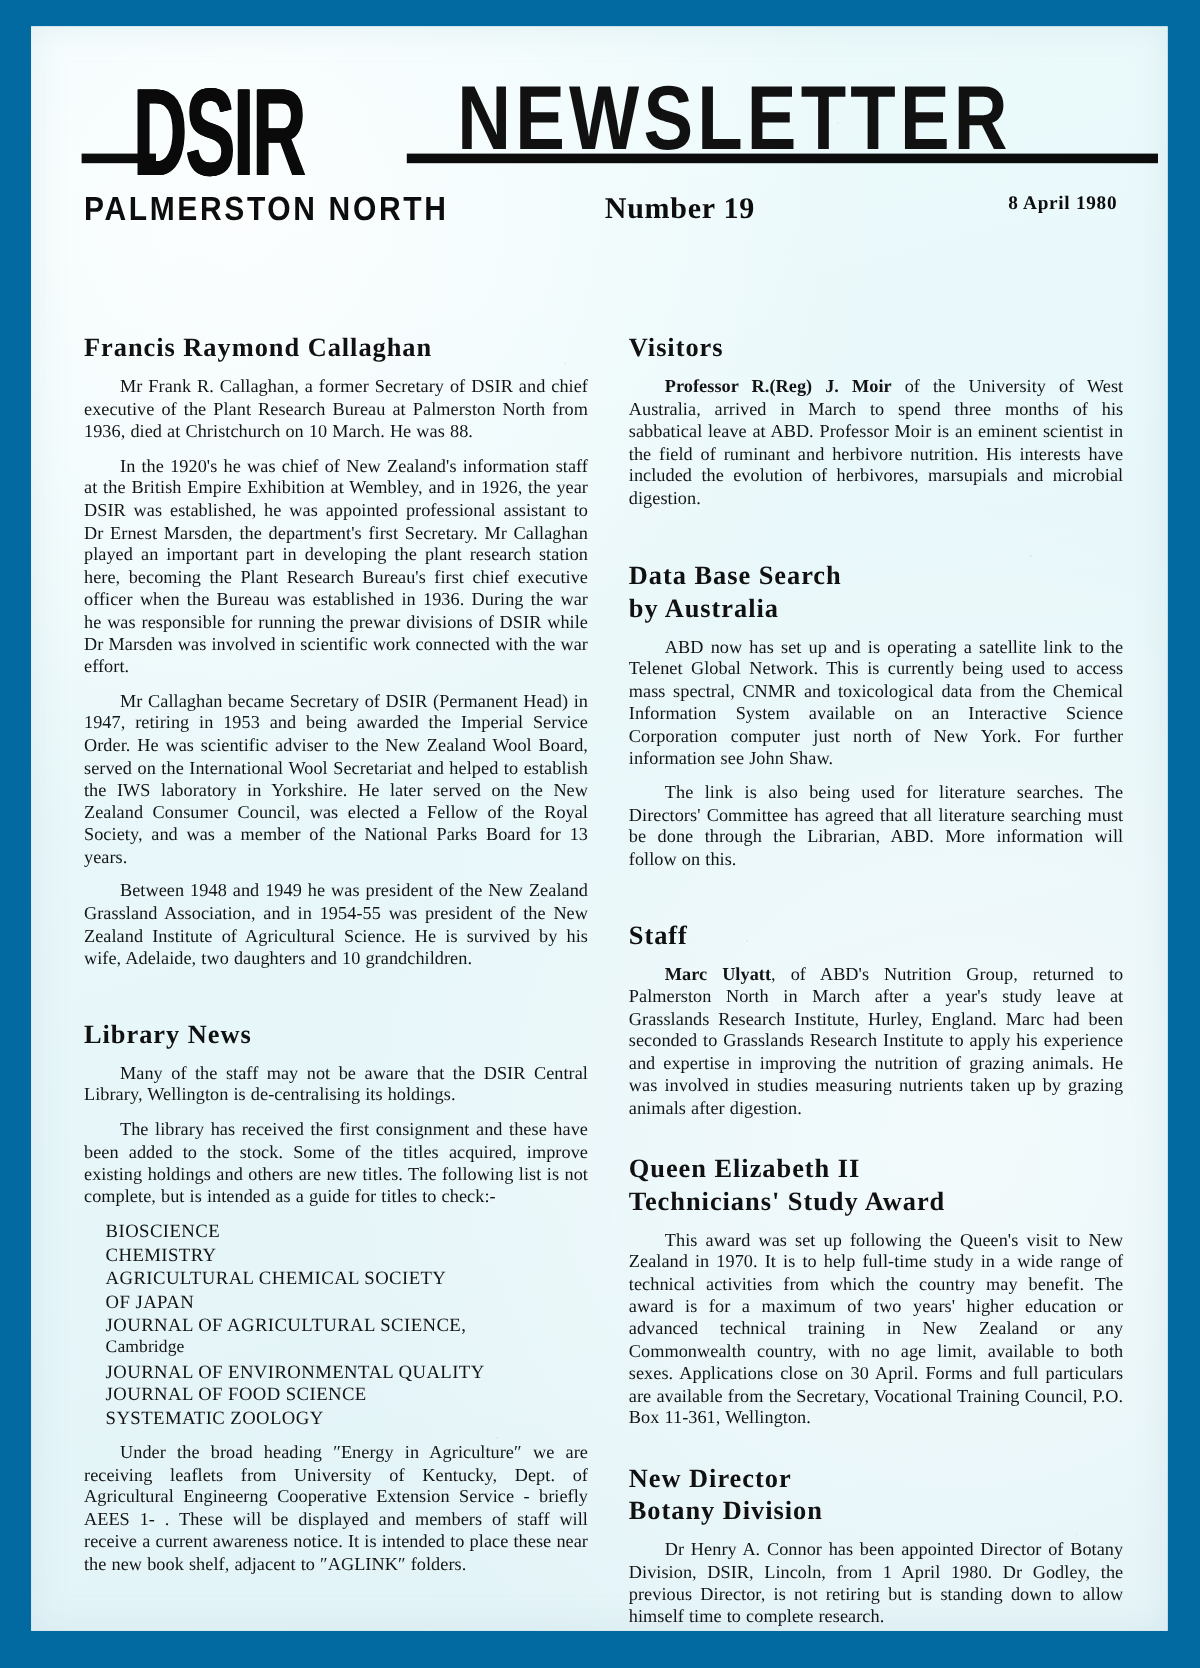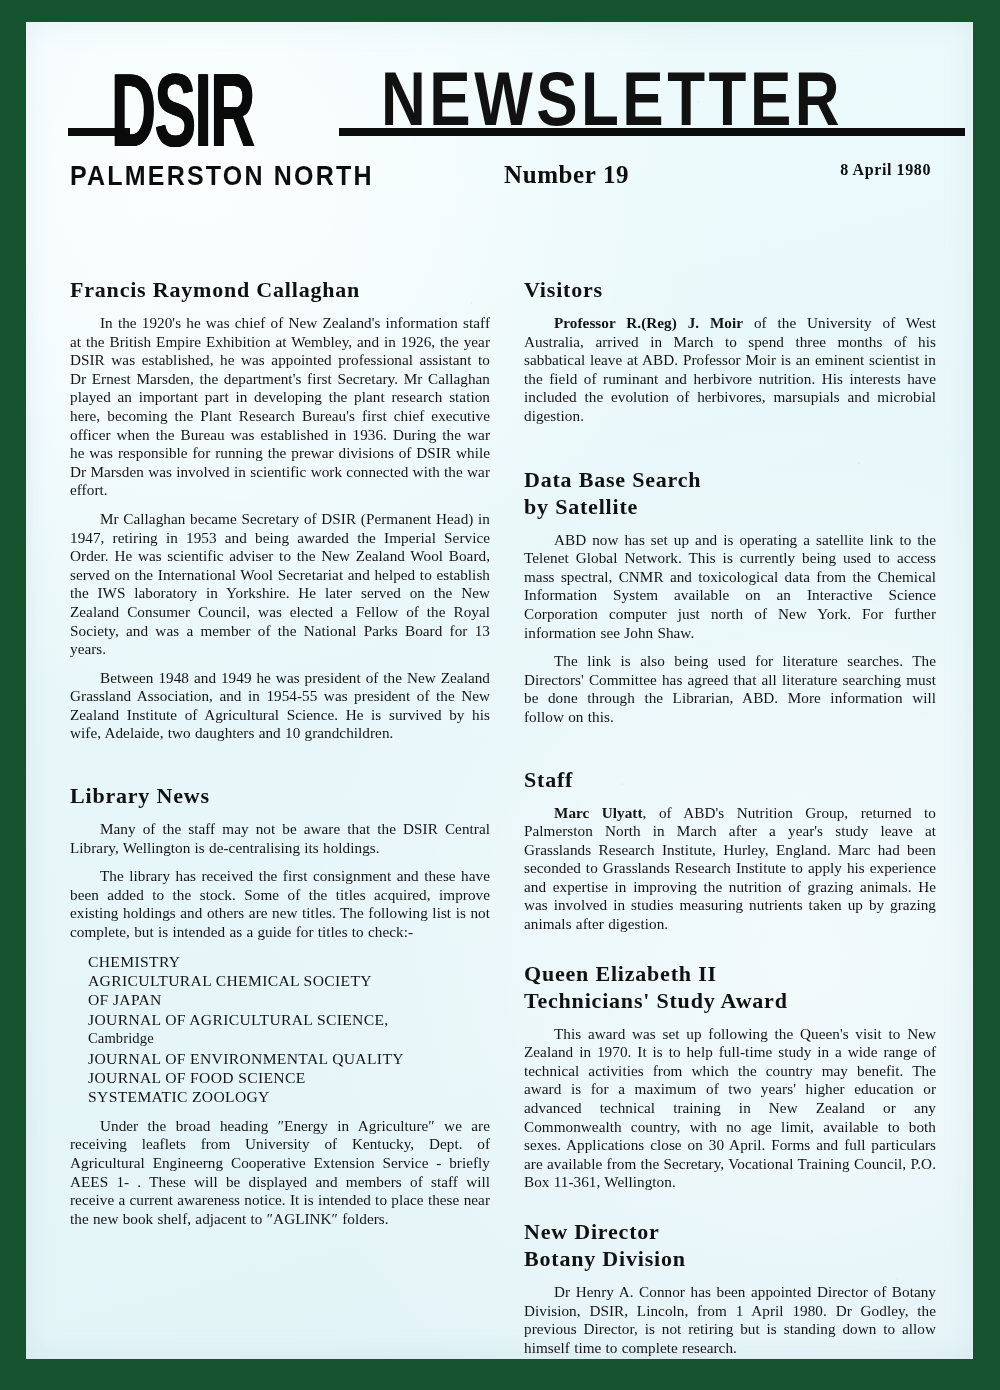--- a/index.html
+++ b/index.html
@@ -12,21 +12,21 @@
     height: 1390px;
     overflow: hidden;
     font-family: "Liberation Serif", serif;
   }
 
   
   #scan-frame {
     position: relative;
     width: 1000px;
     height: 1390px;
-    background: #14532d;
+    background: #0369a1;
   }
 
   
   #paper {
     position: absolute;
     left: 26px;
     top: 22px;
     width: 947px;
     height: 1337px;
     background: #e9f8fa;
@@ -229,33 +229,35 @@
       <div id="issue-number">Number 19</div>
       <div id="issue-date">8 April 1980</div>
     </div>
 
     <div id="columns">
 
       <div class="column" id="left-column">
 
         <section>
           <h2 class="section-title">Francis Raymond Callaghan</h2>
+          <p class="body">Mr Frank R. Callaghan, a former Secretary of DSIR and chief executive of the Plant Research Bureau at Palmerston North from 1936, died at Christchurch on 10 March.  He was 88.</p>
           <p class="body">In the 1920's he was chief of New Zealand's information staff at the British Empire Exhibition at Wembley, and in 1926, the year DSIR was established, he was appointed professional assistant to Dr Ernest Marsden, the department's first Secretary.  Mr Callaghan played an important part in developing the plant research station here, becoming the Plant Research Bureau's first chief executive officer when the Bureau was established in 1936.  During the war he was responsible for running the prewar divisions of DSIR while Dr Marsden was involved in scientific work connected with the war effort.</p>
           <p class="body">Mr Callaghan became Secretary of DSIR (Permanent Head) in 1947, retiring in 1953 and being awarded the Imperial Service Order.  He was scientific adviser to the New Zealand Wool Board, served on the International Wool Secretariat and helped to establish the IWS laboratory in Yorkshire.  He later served on the New Zealand Consumer Council, was elected a Fellow of the Royal Society, and was a member of the National Parks Board for 13 years.</p>
           <p class="body">Between 1948 and 1949 he was president of the New Zealand Grassland Association, and in 1954-55 was president of the New Zealand Institute of Agricultural Science.  He is survived by his wife, Adelaide, two daughters and 10 grandchildren.</p>
         </section>
 
         <div class="gap-lg"></div>
 
         <section>
           <h2 class="section-title">Library News</h2>
           <p class="body">Many of the staff may not be aware that the DSIR Central Library, Wellington is de-centralising its holdings.</p>
           <p class="body">The library has received the first consignment and these have been added to the stock.  Some of the titles acquired, improve existing holdings and others are new titles.  The following list is not complete, but is intended as a guide for titles to check:-</p>
 
           <ul class="journal-list">
+            <li>BIOSCIENCE</li>
             <li>CHEMISTRY</li>
             <li>AGRICULTURAL CHEMICAL SOCIETY</li>
             <li>OF JAPAN</li>
             <li>JOURNAL OF AGRICULTURAL SCIENCE,</li>
             <li class="mixed-case">Cambridge</li>
             <li>JOURNAL OF ENVIRONMENTAL QUALITY</li>
             <li>JOURNAL OF FOOD SCIENCE</li>
             <li>SYSTEMATIC ZOOLOGY</li>
           </ul>
 
@@ -266,21 +268,21 @@
       <div class="column" id="right-column">
 
         <section>
           <h2 class="section-title">Visitors</h2>
           <p class="body"><b>Professor R.(Reg) J. Moir</b><span> of the University of West Australia, arrived in March to spend three months of his sabbatical leave at ABD.  Professor Moir is an eminent scientist in the field of ruminant and herbivore nutrition.  His interests have included the evolution of herbivores, marsupials and microbial digestion.</span></p>
         </section>
 
         <div class="gap-lg"></div>
 
         <section>
-          <h2 class="section-title two-line"><span>Data  Base  Search</span><br><span>by  Satellite</span></h2>
+          <h2 class="section-title two-line"><span>Data  Base  Search</span><br><span>by  Australia</span></h2>
           <p class="body">ABD now has set up and is operating a satellite link to the Telenet Global Network.  This is currently being used to access mass spectral, CNMR and toxicological data from the Chemical Information System available on an Interactive Science Corporation computer just north of New York.  For further information see John Shaw.</p>
           <p class="body">The link is also being used for literature searches.  The Directors' Committee has agreed that all literature searching must be done through the Librarian, ABD.  More information will follow on this.</p>
         </section>
 
         <div class="gap-lg"></div>
 
         <section>
           <h2 class="section-title">Staff</h2>
           <p class="body"><b>Marc Ulyatt</b><span>, of ABD's Nutrition Group, returned to Palmerston North in March after a year's study leave at Grasslands Research Institute, Hurley, England.  Marc had been seconded to Grasslands Research Institute to apply his experience and expertise in improving the nutrition of grazing animals.  He was involved in studies measuring nutrients taken up by grazing animals after digestion.</span></p>
         </section>

